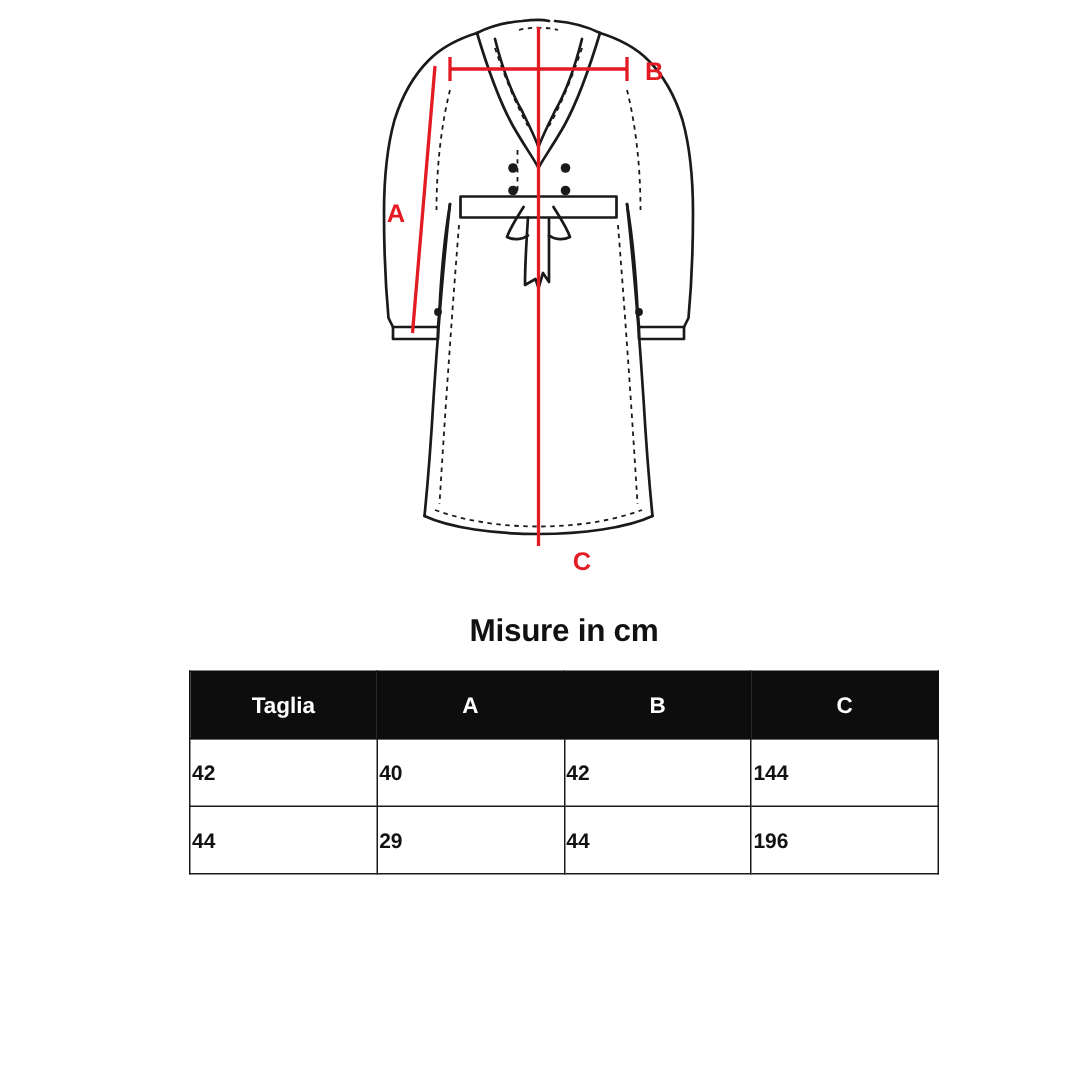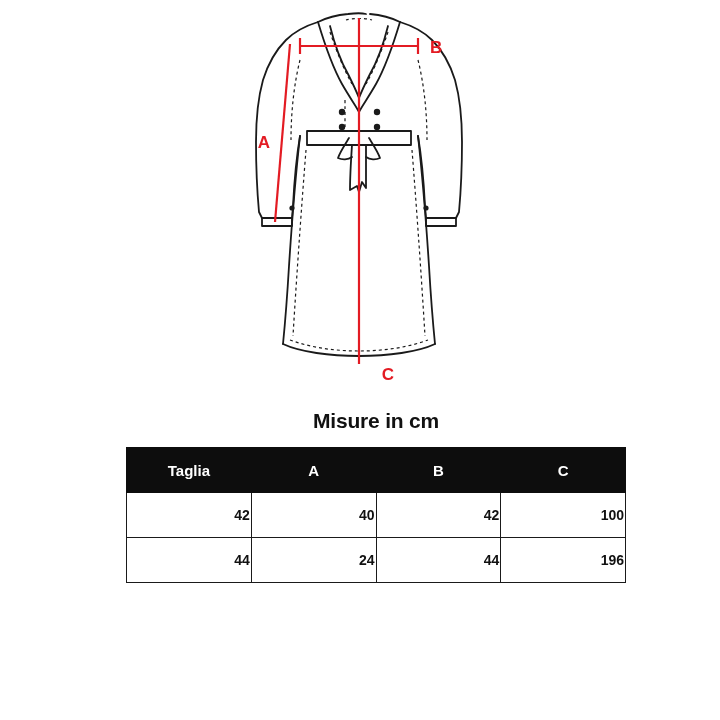--- a/index.html
+++ b/index.html
@@ -57,21 +57,21 @@
     color: #ffffff;
     font-size: 15px;
     font-weight: bold;
     height: 42px;
     text-align: center;
     border: 1px solid #0d0d0d;
   }
   table.size-table tbody td {
     border: 1px solid #1a1a1a;
     height: 42px;
-    text-align: right;
+    text-align: left;
     font-size: 14px;
     font-weight: bold;
     color: #111111;
     background: #ffffff;
   }
   .label-letter {
     font-weight: bold;
     font-size: 17px;
     fill: #e31b23;
     font-family: "Liberation Sans", sans-serif;
@@ -170,25 +170,25 @@
           <th>A</th>
           <th>B</th>
           <th>C</th>
         </tr>
       </thead>
       <tbody>
         <tr>
           <td>42</td>
           <td>40</td>
           <td>42</td>
-          <td>100</td>
+          <td>144</td>
         </tr>
         <tr>
           <td>44</td>
-          <td>24</td>
+          <td>29</td>
           <td>44</td>
           <td>196</td>
         </tr>
       </tbody>
     </table>
   </div>
 
 </div>
 
 </body></html>

